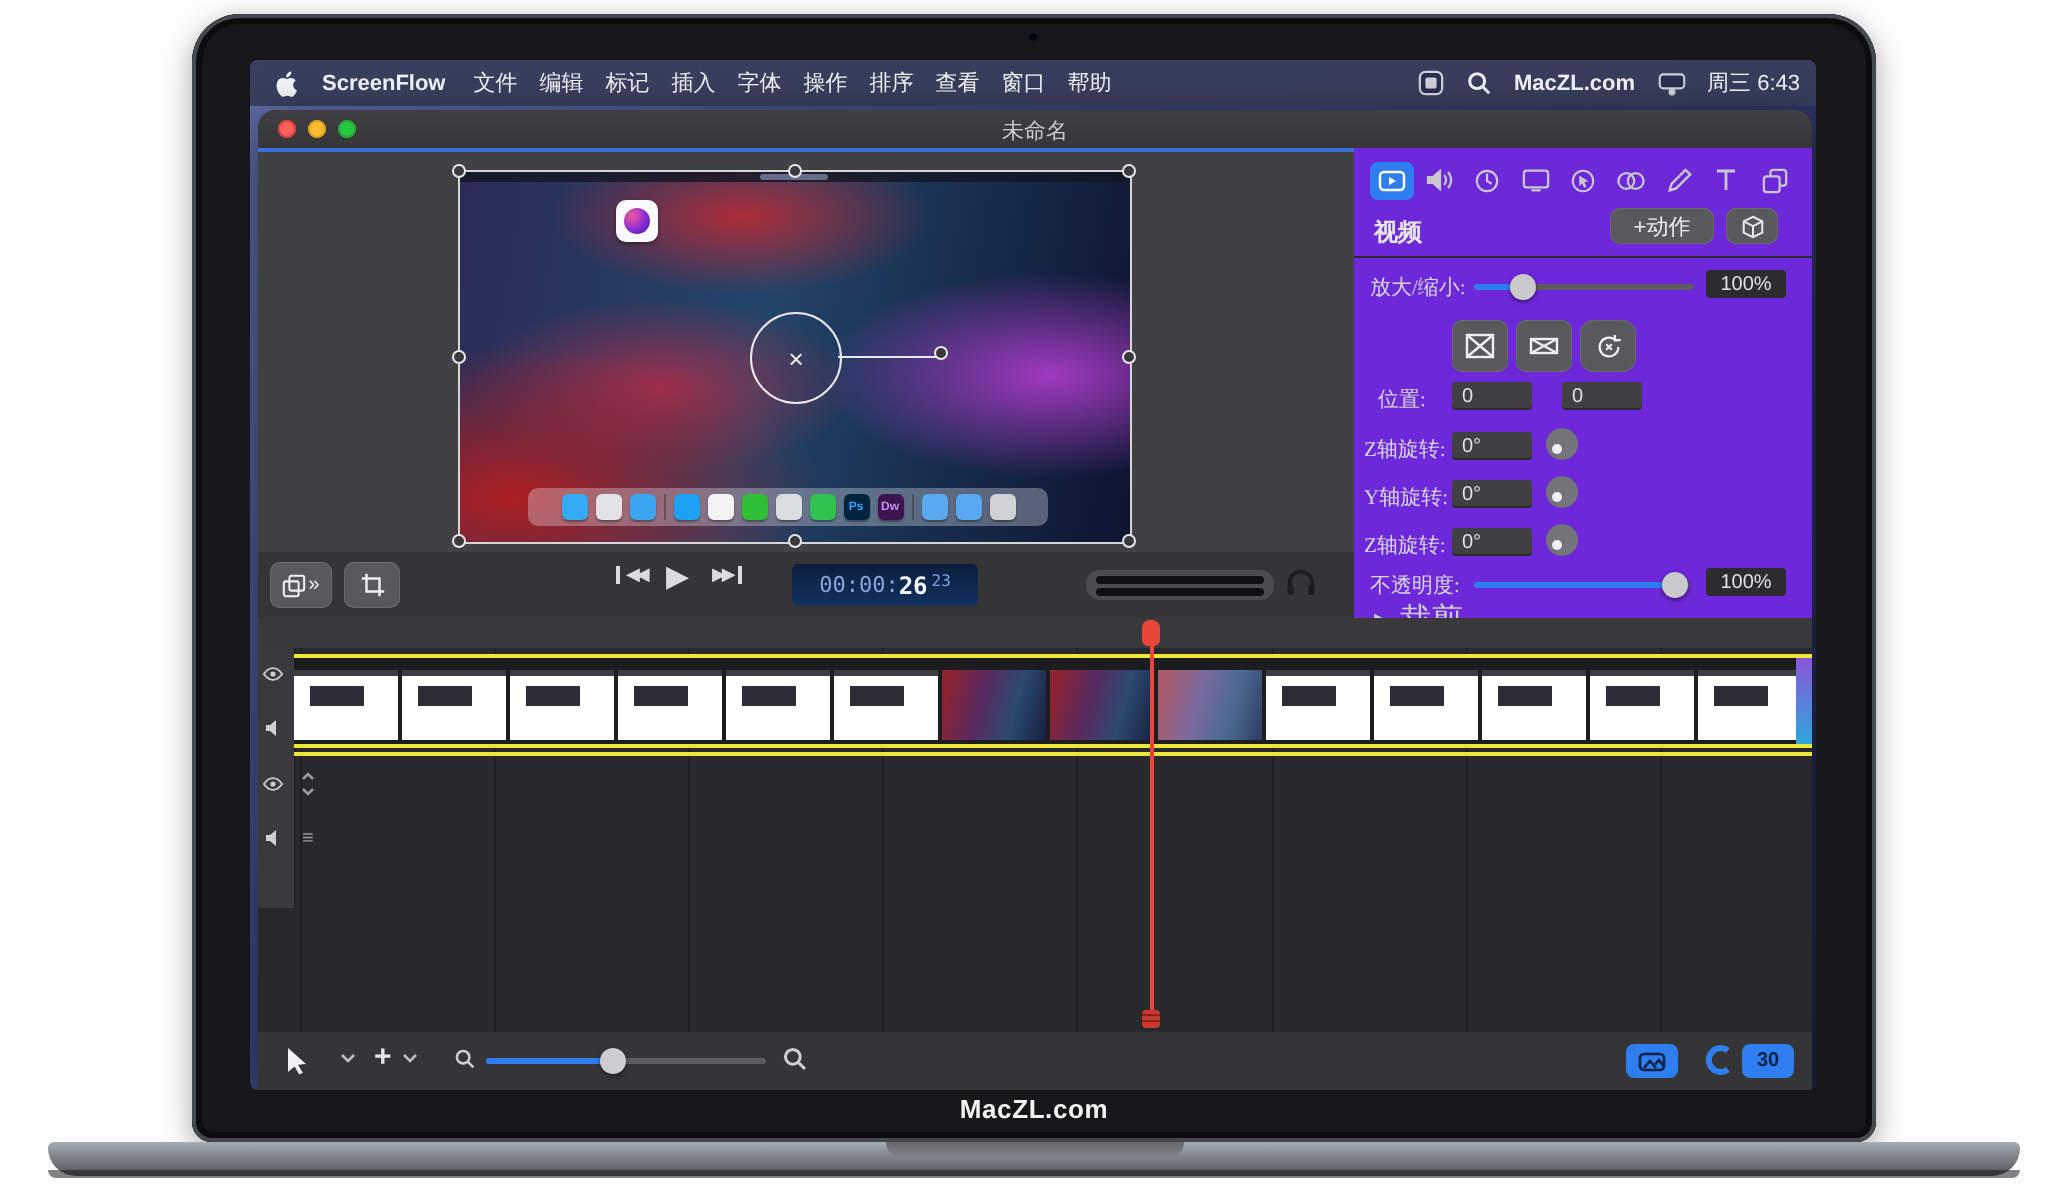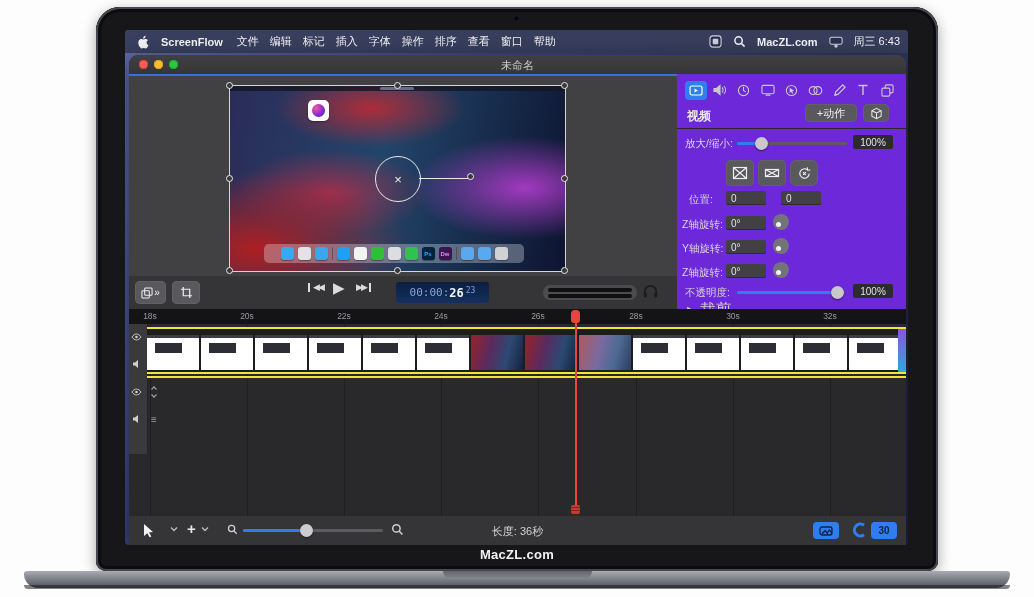--- a/index.html
+++ b/index.html
@@ -64,21 +64,21 @@
   
   .inspector{left:548px;top:19px;width:229px;height:235px;background:#6d28d9;overflow:hidden;color:#d8d8db;font-size:10.5px;}
   .tabs{left:4px;top:4px;width:221px;height:24px;display:flex;align-items:center;justify-content:space-between;padding:0 4px;box-sizing:border-box;}
   .tab{width:22px;height:19px;display:flex;align-items:center;justify-content:center;border-radius:4px;}
   .tab.sel{background:#2e7ef0;}
   .insp-h{left:10px;top:34px;font-size:12px;font-weight:bold;color:#e8e8ea;}
   .btn{background:#58585d;border-radius:5px;color:#f0f0f2;display:flex;align-items:center;justify-content:center;box-shadow:inset 0 0 0 .5px #6a6a70;}
   .action-btn{left:128px;top:30px;width:52px;height:18px;font-size:11px;}
   .cube-btn{left:186px;top:30px;width:26px;height:18px;}
   .insp-div{left:0;top:54px;width:229px;height:1px;background:#2a2a2c;}
-  .lbl{position:absolute;white-space:nowrap;}
+  .lbl{position:absolute;white-space:nowrap;font-family:Liberation Serif, serif;}
   .slider{position:absolute;height:3px;border-radius:2px;background:#5c5c60;}
   .slider .fill{position:absolute;left:0;top:0;height:3px;border-radius:2px;background:#2e7ef0;}
   .slider .thumb{position:absolute;top:-5px;width:13px;height:13px;border-radius:50%;background:#c9c9cd;box-shadow:0 1px 2px rgba(0,0,0,.5);}
   .valbox{position:absolute;width:40px;height:14px;background:#2c2c2e;border-radius:2px;color:#e2e2e5;font-size:10px;
           display:flex;align-items:center;justify-content:center;}
   .field{position:absolute;width:40px;height:14px;background:#414144;border-radius:2px;color:#e2e2e5;font-size:10px;
          display:flex;align-items:center;padding-left:5px;box-sizing:border-box;box-shadow:inset 0 -1px 0 #2c2c2e;}
   .sqbtn{position:absolute;width:28px;height:26px;}
   .knob{position:absolute;width:16px;height:16px;border-radius:50%;background:#737379;}
   .knob::after{content:"";position:absolute;left:3px;bottom:3px;width:5px;height:5px;border-radius:50%;background:#f2f2f4;}
@@ -382,30 +382,20 @@
       </div>
       <div class="abs" style="left:513px;top:7px;">
         <svg width="17" height="16" viewBox="0 0 18 17" fill="none" stroke="#1d1d1f" stroke-width="2">
               <path d="M3 12V9a6 6 0 0 1 12 0v3"></path>
               <rect x="1.8" y="10" width="3.4" height="5.4" rx="1.6" fill="#1d1d1f" stroke="none"></rect>
               <rect x="12.8" y="10" width="3.4" height="5.4" rx="1.6" fill="#1d1d1f" stroke="none"></rect>
             </svg>
       </div>
     </div>
 
-    <div class="abs ruler" id="ruler">
-          <span class="tick" style="left: 21px;">18s</span>
-          <span class="tick" style="left: 118px;">20s</span>
-          <span class="tick" style="left: 215px;">22s</span>
-          <span class="tick" style="left: 312px;">24s</span>
-          <span class="tick" style="left: 409px;">26s</span>
-          <span class="tick" style="left: 507px;">28s</span>
-          <span class="tick" style="left: 604px;">30s</span>
-          <span class="tick" style="left: 701px;">32s</span>
-        </div>
 
     <div class="abs tracks" id="tracks">
           <div class="gridline" style="left: 701px;"></div>
           <div class="gridline" style="left: 604px;"></div>
           <div class="gridline" style="left: 507px;"></div>
           <div class="gridline" style="left: 409px;"></div>
           <div class="gridline" style="left: 312px;"></div>
           <div class="gridline" style="left: 215px;"></div>
           <div class="gridline" style="left: 118px;"></div>
           <div class="gridline" style="left: 21px;"></div>
@@ -497,21 +487,20 @@
       <div class="slider" style="left:114px;top:13px;width:140px;">
         <div class="fill" style="width:45%;"></div>
             <div class="thumb" style="left:calc(45% - 6px);background:#cdcdd1;"></div>
       </div>
       <div class="abs" style="left:262px;top:7px;">
         <svg width="13" height="13" viewBox="0 0 12 12" fill="none" stroke="#cfcfd2" stroke-width="1.4">
               <circle cx="5" cy="5" r="3.4"></circle>
               <line x1="7.6" y1="7.6" x2="10.6" y2="10.6"></line>
             </svg>
       </div>
-      <div class="len">长度: 36秒</div>
       <div class="blue-btn" style="left:684px;width:26px;">
         <svg width="14" height="10" viewBox="0 0 14 10" fill="none" stroke="#0d2246" stroke-width="1.3">
               <rect x="1" y="1" width="12" height="8" rx="2"></rect>
               <path d="M3 8l3-3.5L9 8M8.6 6.2 10.4 4l2.4 3"></path>
             </svg>
       </div>
       <div class="abs" style="left:722px;top:6px;">
         <svg width="16" height="16" viewBox="0 0 16 16" fill="none" stroke="#2e7ef0" stroke-width="3">
               <path d="M13 3.2A6 6 0 1 0 13 12.8"></path>
             </svg>

